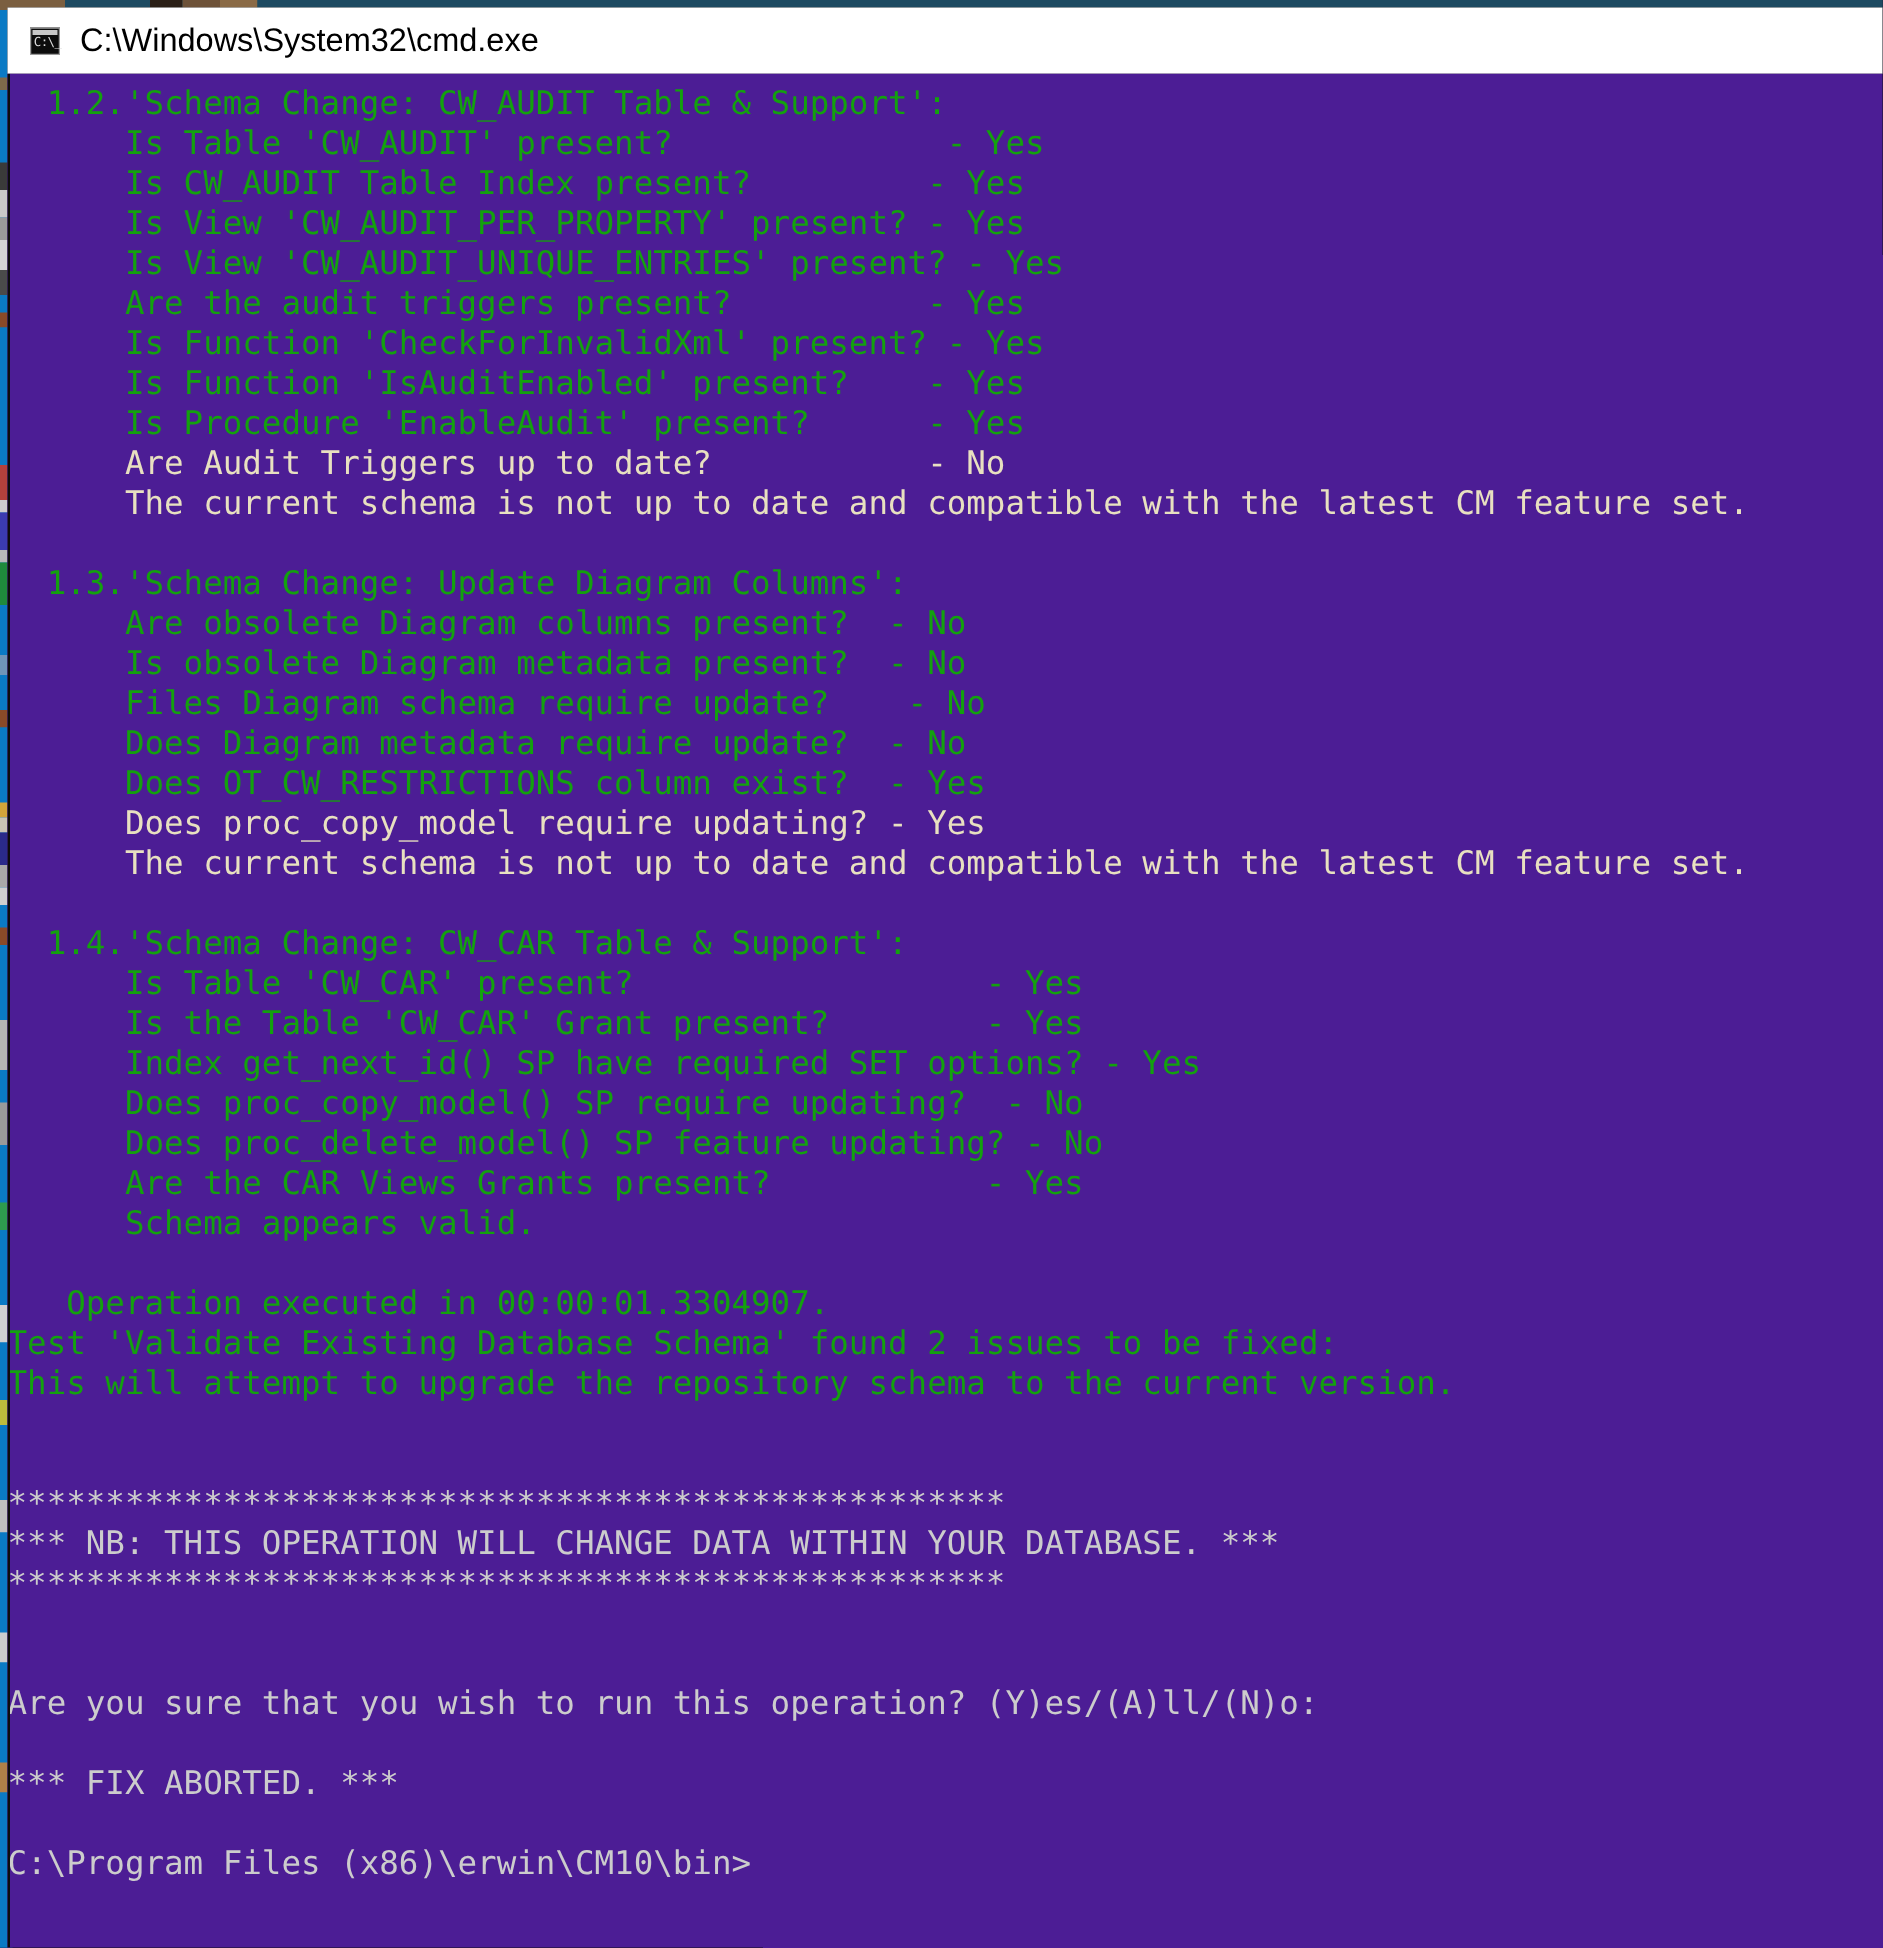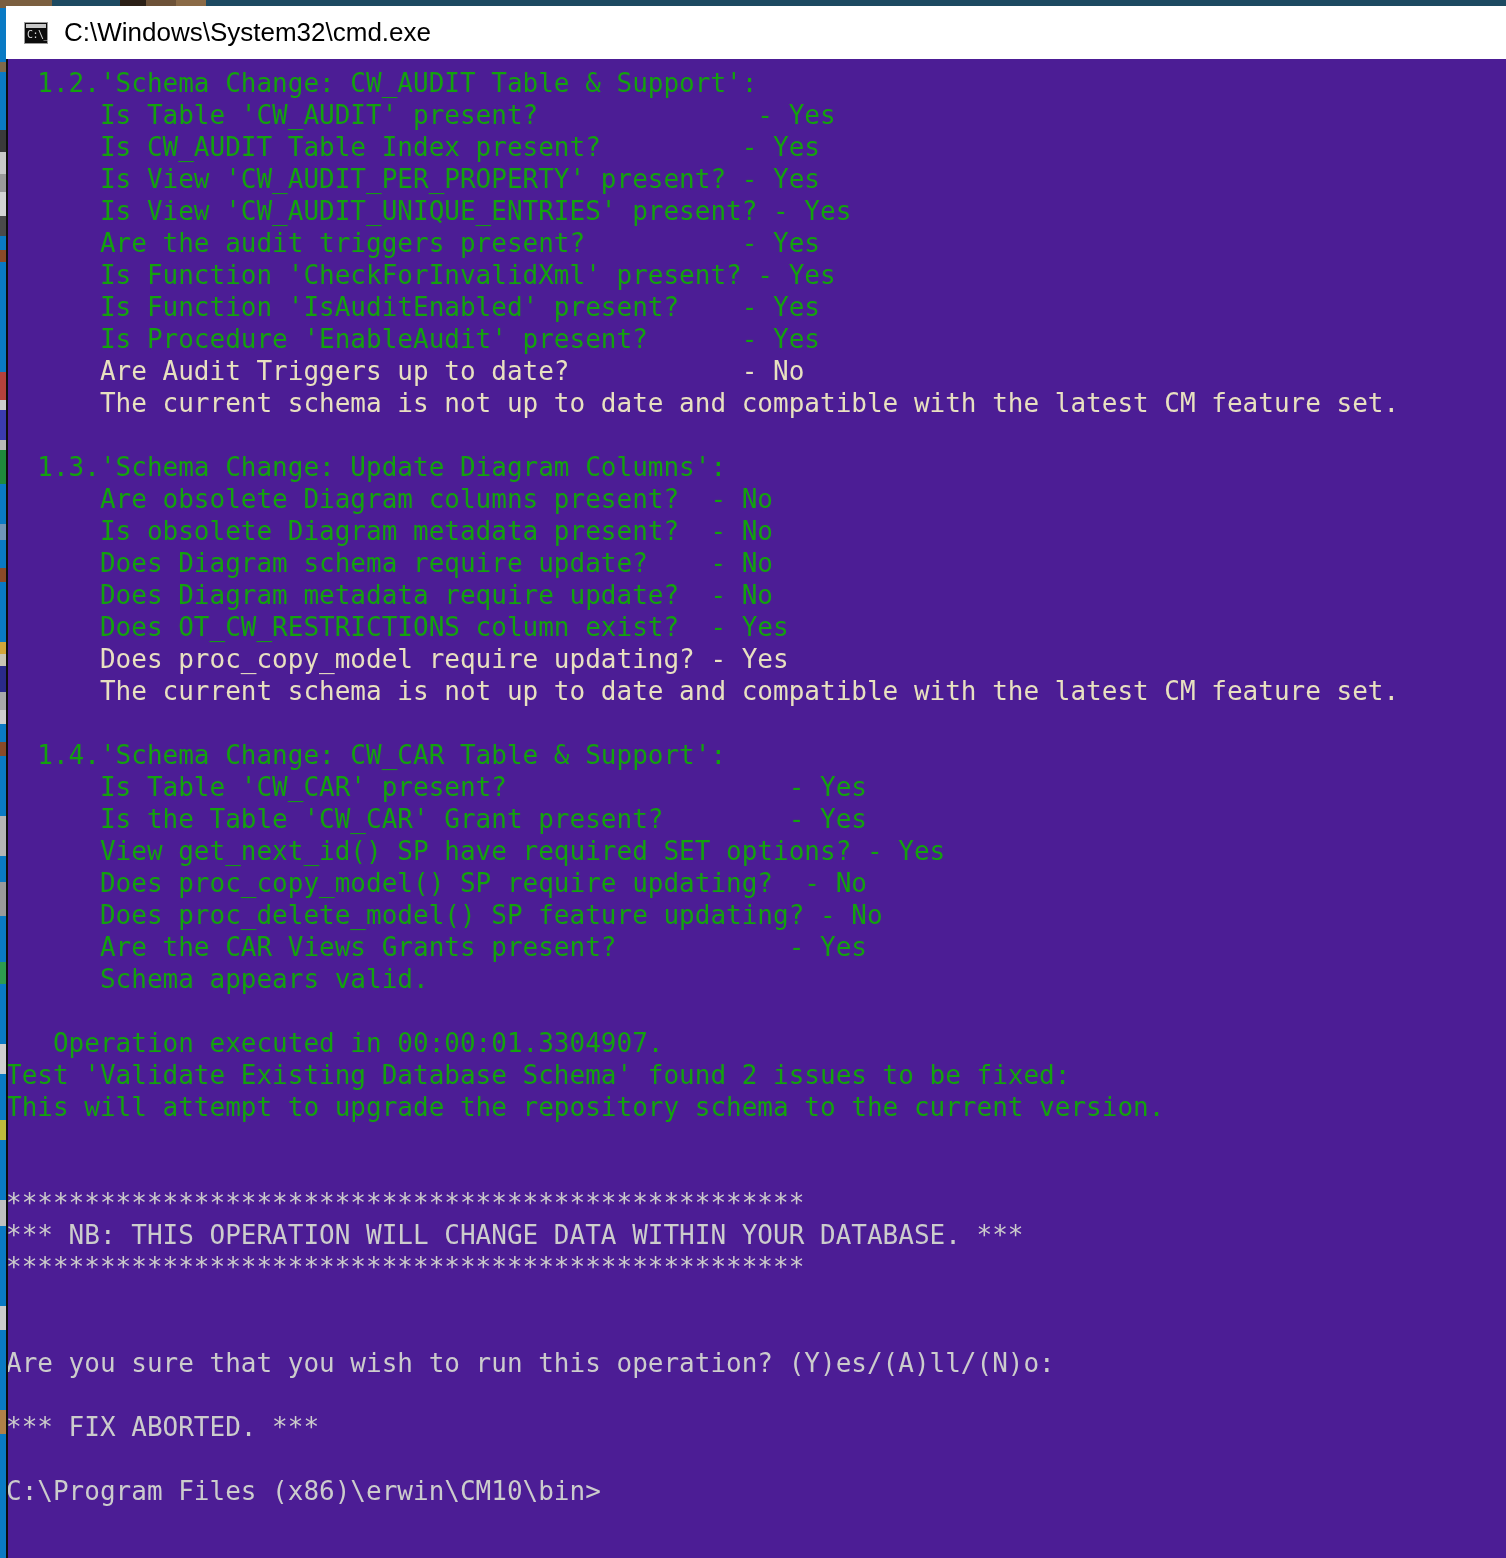--- a/index.html
+++ b/index.html
@@ -201,30 +201,30 @@
         <div class="line green">      Are the audit triggers present?          - Yes</div>
         <div class="line green">      Is Function 'CheckForInvalidXml' present? - Yes</div>
         <div class="line green">      Is Function 'IsAuditEnabled' present?    - Yes</div>
         <div class="line green">      Is Procedure 'EnableAudit' present?      - Yes</div>
         <div class="line cream">      Are Audit Triggers up to date?           - No</div>
         <div class="line cream">      The current schema is not up to date and compatible with the latest CM feature set.</div>
         <div class="line blank"></div>
         <div class="line green">  1.3.'Schema Change: Update Diagram Columns':</div>
         <div class="line green">      Are obsolete Diagram columns present?  - No</div>
         <div class="line green">      Is obsolete Diagram metadata present?  - No</div>
-        <div class="line green">      Does Diagram schema require update?    - No</div>
+        <div class="line green">      Files Diagram schema require update?    - No</div>
         <div class="line green">      Does Diagram metadata require update?  - No</div>
         <div class="line green">      Does OT_CW_RESTRICTIONS column exist?  - Yes</div>
         <div class="line cream">      Does proc_copy_model require updating? - Yes</div>
         <div class="line cream">      The current schema is not up to date and compatible with the latest CM feature set.</div>
         <div class="line blank"></div>
         <div class="line green">  1.4.'Schema Change: CW_CAR Table &amp; Support':</div>
         <div class="line green">      Is Table 'CW_CAR' present?                  - Yes</div>
         <div class="line green">      Is the Table 'CW_CAR' Grant present?        - Yes</div>
-        <div class="line green">      View get_next_id() SP have required SET options? - Yes</div>
+        <div class="line green">      Index get_next_id() SP have required SET options? - Yes</div>
         <div class="line green">      Does proc_copy_model() SP require updating?  - No</div>
         <div class="line green">      Does proc_delete_model() SP feature updating? - No</div>
         <div class="line green">      Are the CAR Views Grants present?           - Yes</div>
         <div class="line green">      Schema appears valid.</div>
         <div class="line blank"></div>
         <div class="line green">   Operation executed in 00:00:01.3304907.</div>
         <div class="line green">Test 'Validate Existing Database Schema' found 2 issues to be fixed:</div>
         <div class="line green">This will attempt to upgrade the repository schema to the current version.</div>
         <div class="line blank"></div>
         <div class="line blank"></div>

